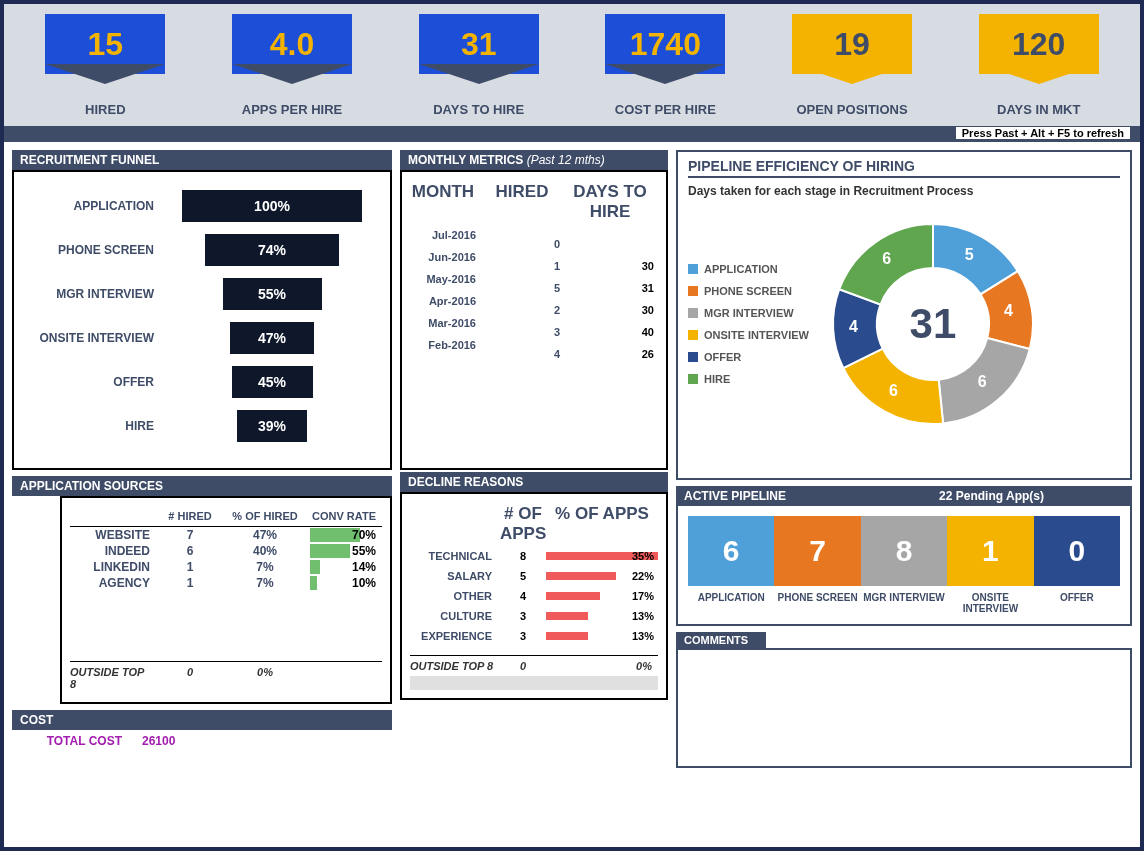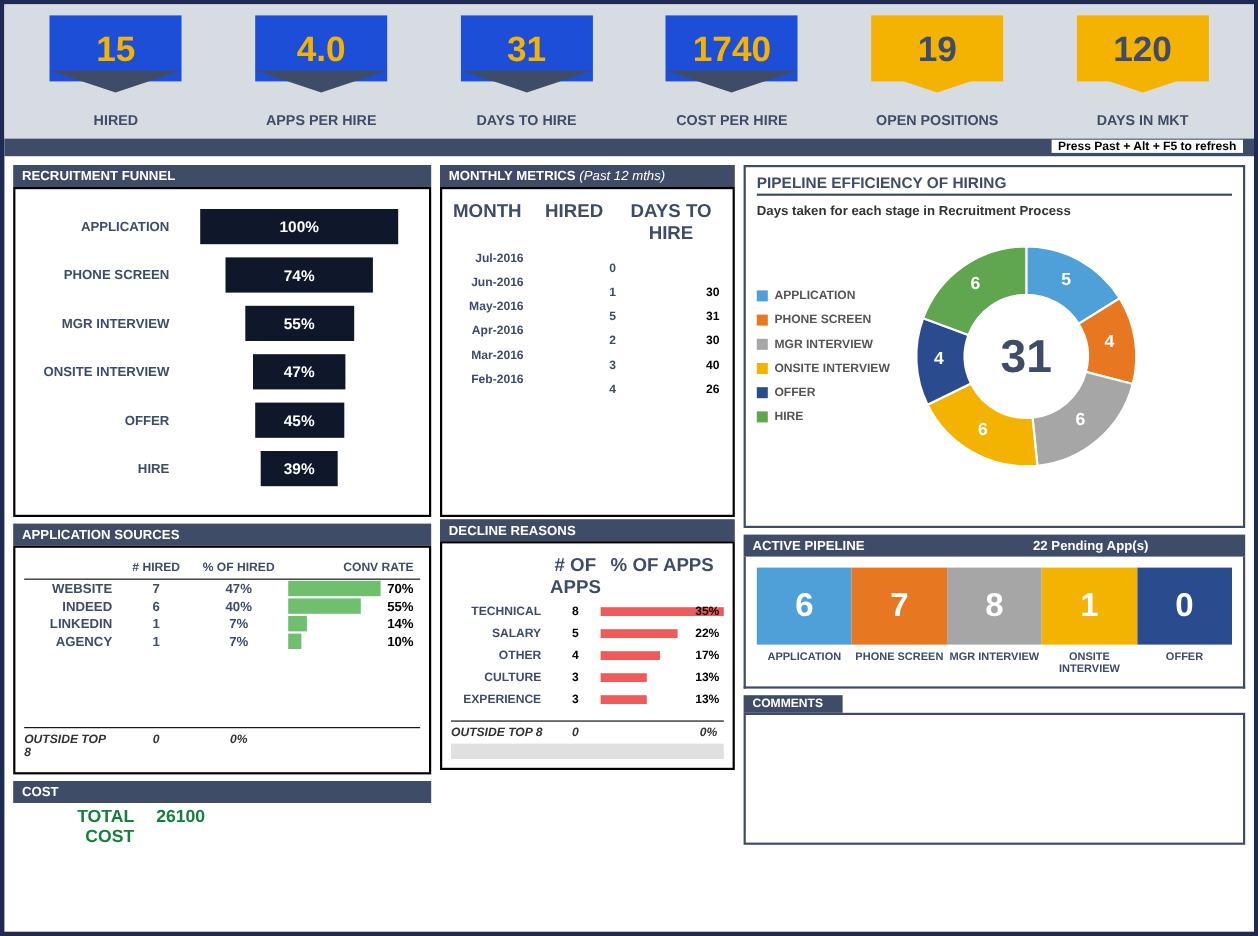--- a/index.html
+++ b/index.html
@@ -89,21 +89,21 @@
   .ap-title .pending{margin-left:auto; margin-right:80px;}
   .ap-grid{display:flex;}
   .ap-cell{flex:1; text-align:center;}
   .ap-box{height:70px; display:flex; align-items:center; justify-content:center; color:#fff; font-weight:bold; font-size:30px;}
   .ap-label{color:#3f4c68; font-weight:bold; font-size:10px; margin-top:6px;}
 
   .comments-title{background:#3f4c68; color:#fff; font-weight:bold; font-size:11px; padding:2px 8px; width:90px;}
   .comments-box{border:2px solid #3f4c68; height:120px;}
 
   
-  .cost-row{display:flex; color:#15803d; font-weight:bold; font-size:16px; padding:4px 10px;}
+  .cost-row{display:flex; color:#a21caf; font-weight:bold; font-size:12px; padding:4px 10px;}
   .cost-row .lab{width:120px; text-align:right; padding-right:20px;}
 
   .grayfoot{background:#e0e0e0; height:14px;}
 </style>
 </head>
 <body>
 
 <div class="wrap">
 
   <div class="top" id="top-metrics">
@@ -208,21 +208,21 @@
                 <div class="funnel-barwrap">
                   <div class="funnel-bar" style="width:70.2px">39%</div>
                 </div>
               </div>
             </div>
         </div>
       </div>
 
       <div>
         <div class="panel-title">APPLICATION SOURCES</div>
-        <div class="box" style="height:208px; display:flex; flex-direction:column;">
+        <div class="box" style="height:208px; display:flex; flex-direction:column;margin-left:48px;">
           <div class="tblhdr">
             <div class="c-name"></div>
             <div class="c-hired"># HIRED</div>
             <div class="c-pct">% OF HIRED</div>
             <div class="c-conv">CONV RATE</div>
           </div>
           <div id="sources-rows">
               <div class="tblrow">
                 <div class="c-name">WEBSITE</div>
                 <div class="c-hired">7</div>

